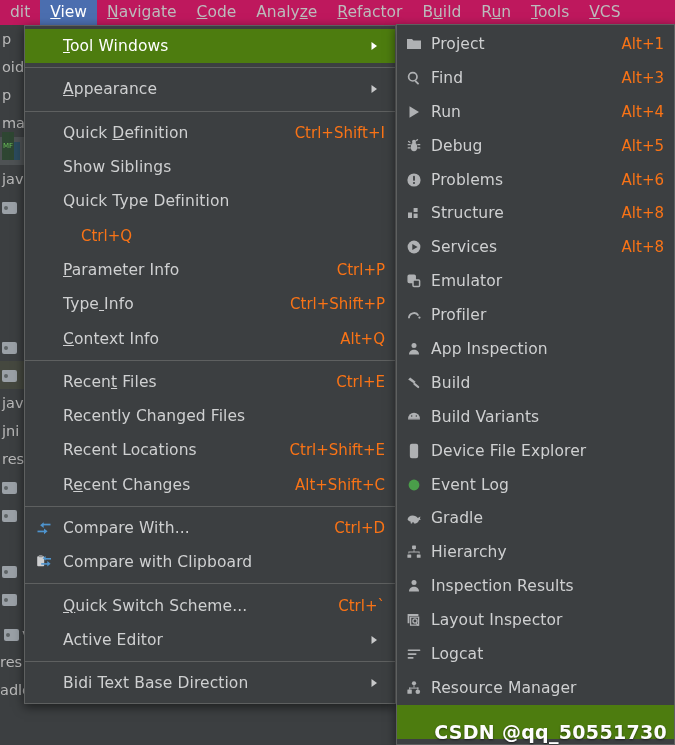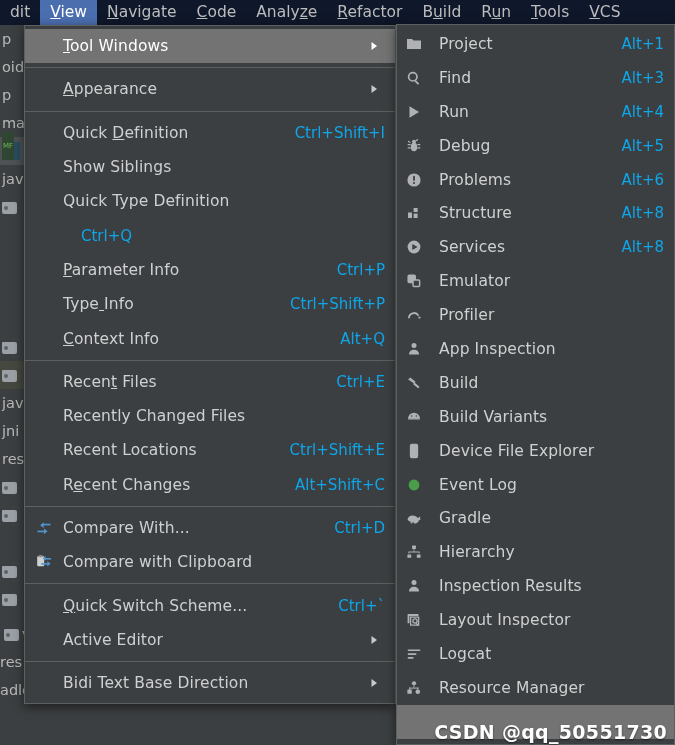--- a/index.html
+++ b/index.html
@@ -8,21 +8,21 @@
     background:#3c3f41;
     font-family:"DejaVu Sans","Liberation Sans",sans-serif;
     font-size:15px;color:#bbbbbb;
     -webkit-font-smoothing:antialiased;
   }
 
   
   #ide-bg{position:absolute;inset:0;background:#3c3f41;}
   .menubar{
     position:absolute;left:0;top:0;width:675px;height:25px;
-    background:#0f172a;display:flex;align-items:center;
+    background:#be185d;display:flex;align-items:center;
   }
   .menubar-item{
     height:25px;line-height:25px;padding:0 10px;color:#bcbcbc;font-size:15.5px;
     white-space:nowrap;
   }
   .menubar-item.active{background:#4b6eaf;color:#ffffff;}
   .mnem{text-decoration:underline;}
 
   
   .tree{
@@ -57,30 +57,30 @@
     padding:3px 0;box-sizing:border-box;
   }
   #view-menu{left:24px;top:25px;width:372px;}
   #toolwin-menu{left:396px;top:24px;width:279px;height:721px;padding:2px 0;}
 
   .mi{
     position:relative;display:flex;align-items:center;height:34px;
     padding:0 10px 0 0;box-sizing:border-box;white-space:nowrap;cursor:default;
   }
   #view-menu .mi{height:34.3px;}
-  #toolwin-menu .mi{height:33.9px;gap:8px;}
-  .mi.hl{background:#737373;}
+  #toolwin-menu .mi{height:33.9px;}
+  .mi.hl{background:#4d7c0f;}
   .mi.hl .mi-label,.mi.hl .mi-key{color:#ffffff;}
   .mi-icon{
     width:38px;min-width:38px;display:flex;align-items:center;justify-content:center;
     color:#afb1b3;
   }
   #toolwin-menu .mi-icon{width:34px;min-width:34px;}
   .mi-label{flex:1;color:#cfd0d1;font-size:15.5px;letter-spacing:.1px;}
-  .mi-key{color:#0ea5e9;font-size:15px;padding-left:18px;}
+  .mi-key{color:#f97316;font-size:15px;padding-left:18px;}
   .mi-arrow{width:16px;text-align:center;color:#c8c9ca;font-size:11px;}
   .sep{height:1px;background:#5e6060;margin:4px 0;}
 
   svg{display:block;}
   .ic{fill:#afb1b3;}
   .ic-blue{fill:#4e94ce;}
   .ic-green{fill:#4a9e4a;}
 
   
   .watermark{

